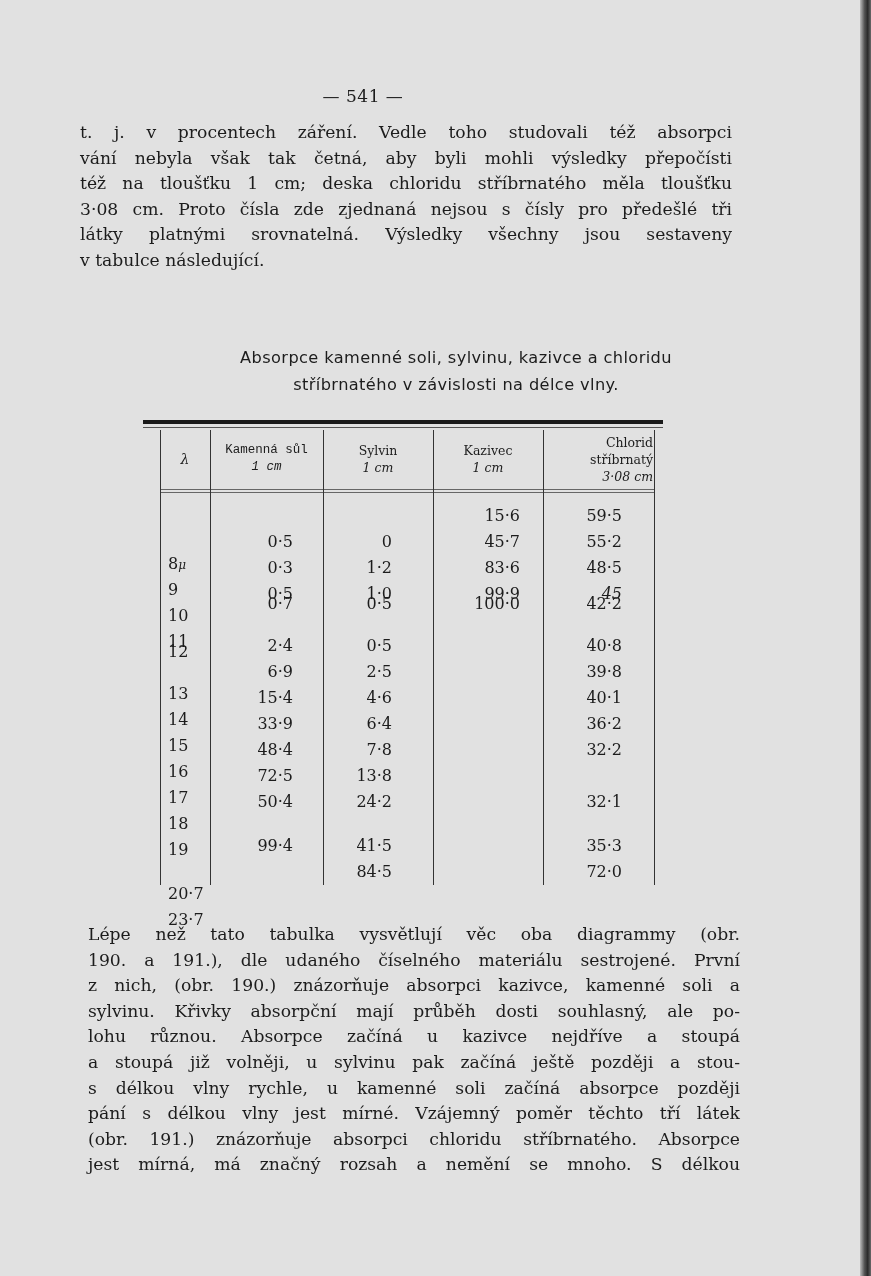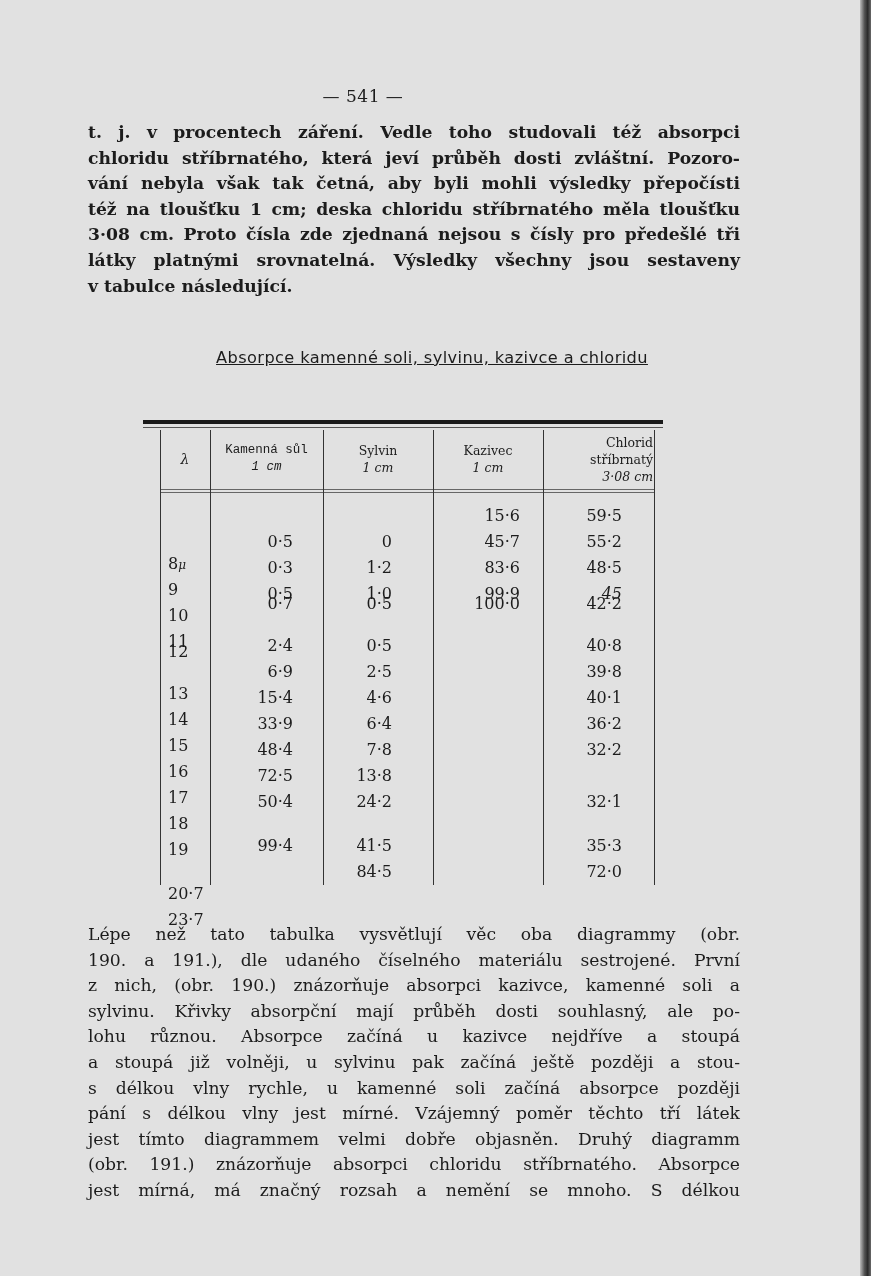--- a/index.html
+++ b/index.html
@@ -64,30 +64,30 @@
 </head>
 <body>
 
 <div class="page"></div>
 <div class="edge"></div>
 
 <div class="page-number">— 541 —</div>
 
 <div class="para p1">
   <span class="line">t. j. v procentech záření. Vedle toho studovali též absorpci</span>
-  <span class="line">chloridu stříbrnatého, která jeví průběh dosti zvláštní. Pozoro-</span>
   <span class="line">vání nebyla však tak četná, aby byli mohli výsledky přepočísti</span>
   <span class="line">též na tloušťku 1 cm; deska chloridu stříbrnatého měla tloušťku</span>
   <span class="line">3·08 cm. Proto čísla zde zjednaná nejsou s čísly pro předešlé tři</span>
   <span class="line">látky platnými srovnatelná. Výsledky všechny jsou sestaveny</span>
   <span class="line last">v tabulce následující.</span>
 </div>
 
 <div class="caption">
   <div>Absorpce kamenné soli, sylvinu, kazivce a chloridu</div>
+  <div>stříbrnatého v závislosti na délce vlny.</div>
 </div>
 
 <div>
   <div class="rule-thick"></div>
   <div class="rule-thin"></div>
 
   <div class="hcell" style="left:160px;width:50px;">
     <span style="font-size:14px;font-style:italic;">λ</span>
   </div>
   <div class="hcell" style="left:210px;width:113px;font-family:Liberation Mono, monospace;">
@@ -220,24 +220,23 @@
 
 <div class="para p2">
   <span class="line" style="padding-left:0;">Lépe než tato tabulka vysvětlují věc oba diagrammy (obr.</span>
   <span class="line">190. a 191.), dle udaného číselného materiálu sestrojené. První</span>
   <span class="line">z nich, (obr. 190.) znázorňuje absorpci kazivce, kamenné soli a</span>
   <span class="line">sylvinu. Křivky absorpční mají průběh dosti souhlasný, ale po-</span>
   <span class="line">lohu různou. Absorpce začíná u kazivce nejdříve a stoupá</span>
   <span class="line">a stoupá již volněji, u sylvinu pak začíná ještě později a stou-</span>
   <span class="line">s délkou vlny rychle, u kamenné soli začíná absorpce později</span>
   <span class="line">pání s délkou vlny jest mírné. Vzájemný poměr těchto tří látek</span>
-  <span class="line">jest tímto diagrammem velmi dobře objasněn. Druhý diagramm</span>
   <span class="line">(obr. 191.) znázorňuje absorpci chloridu stříbrnatého. Absorpce</span>
   <span class="line">jest mírná, má značný rozsah a nemění se mnoho. S délkou</span>
 </div>
 
 <style>
   .p2 .line:first-child { margin-left: 0; }
   .p2 { left: 88px; width: 652px; }
   .p2 .line:first-child { padding-left: 44px; }
-  .p1 { left: 88px; width: 652px; font-weight: bold; }
-  .caption { left: 112px; width: 640px; text-decoration: underline; }
+  .p1 { left: 80px; width: 652px; }
+  .caption { left: 136px; width: 640px; }
 </style>
 
 </body></html>

